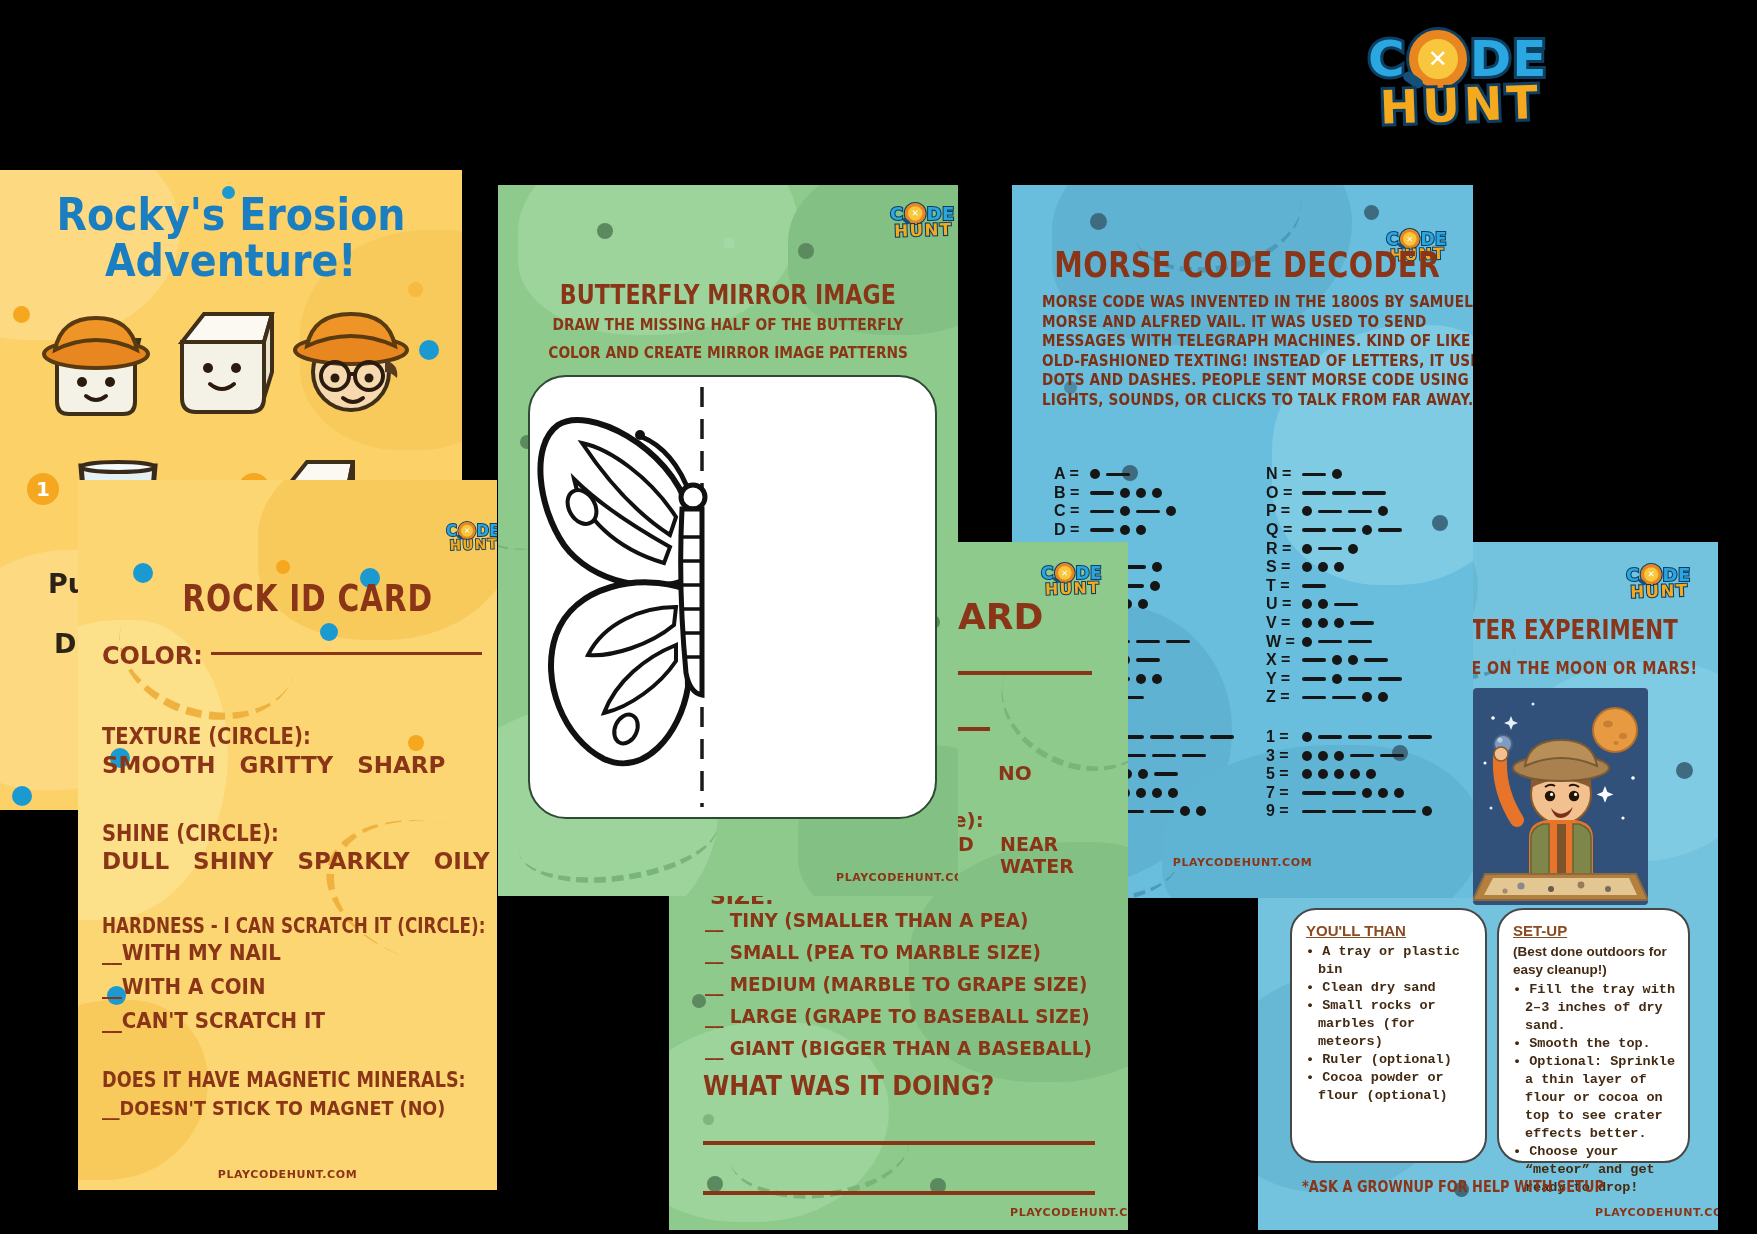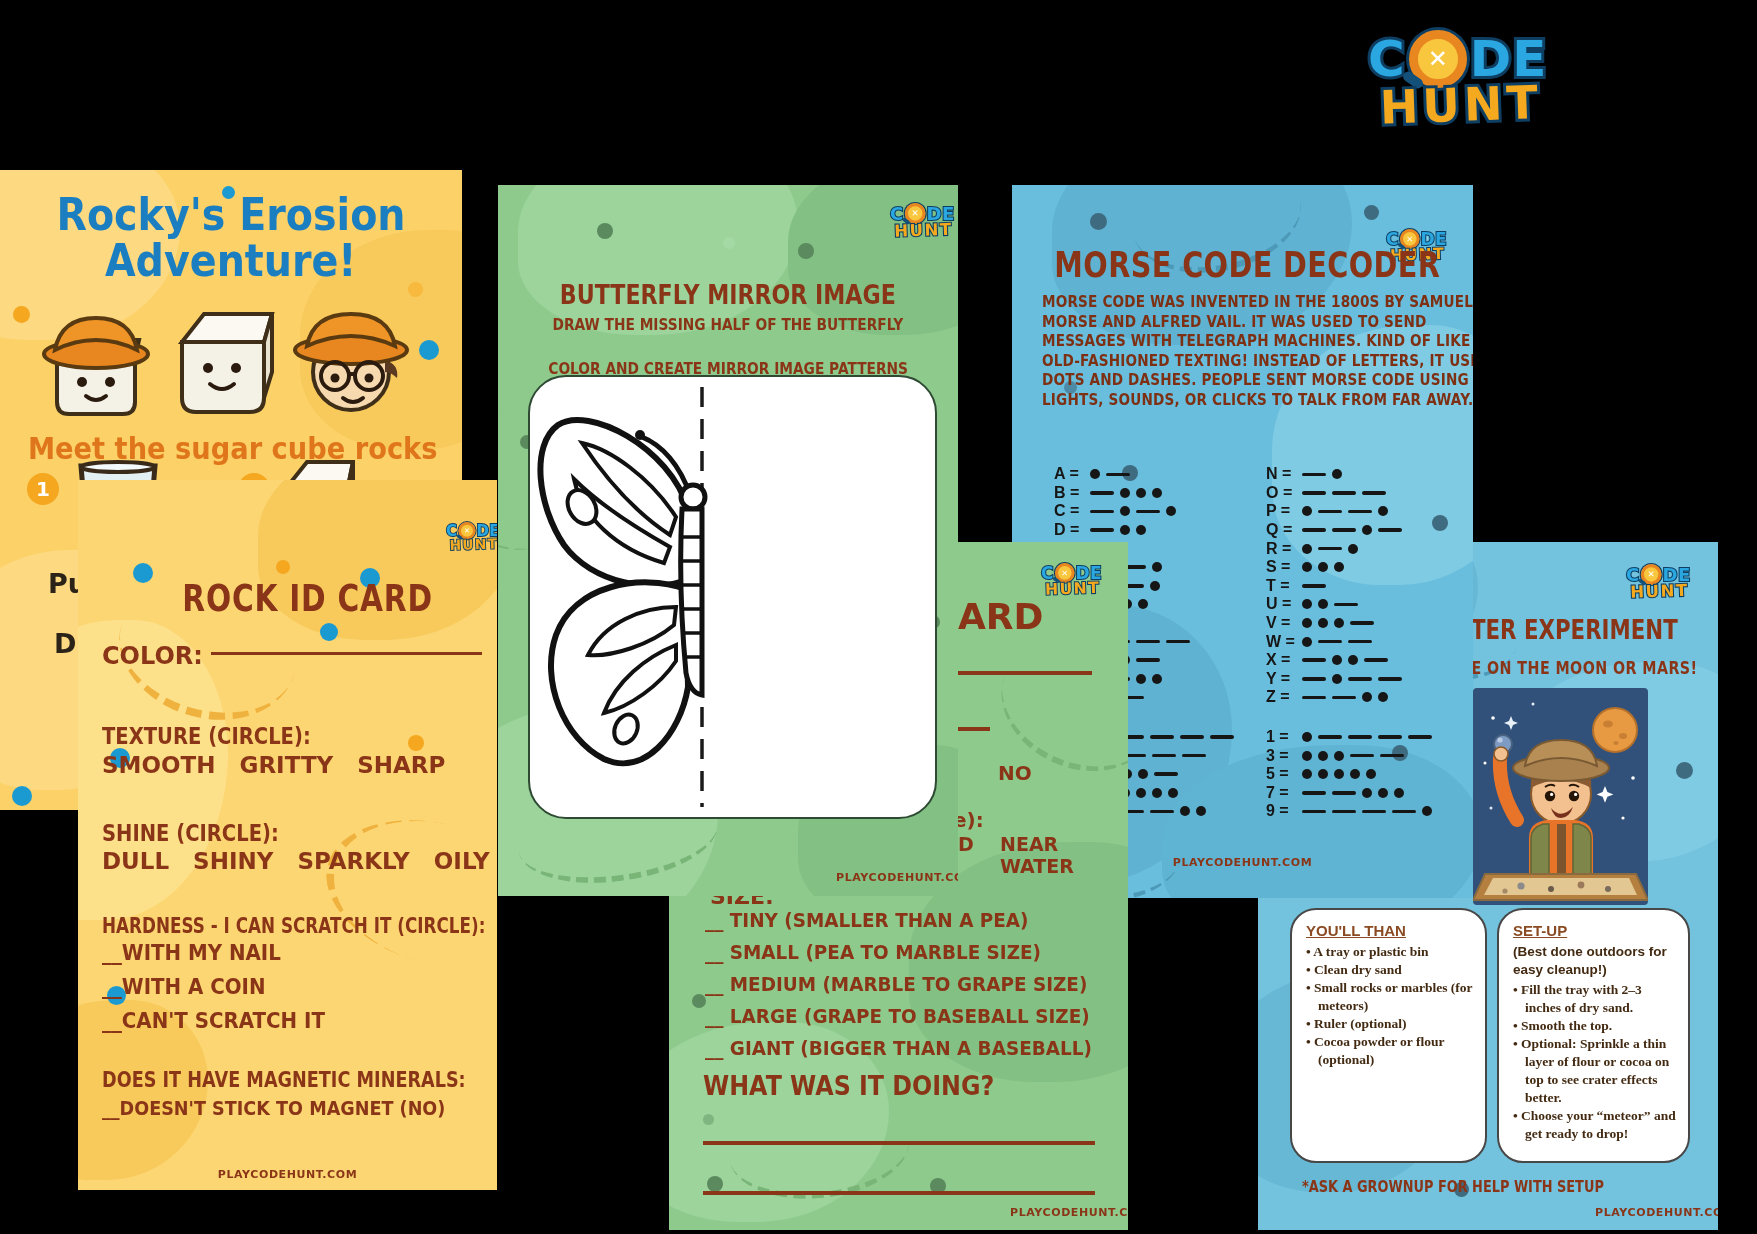--- a/index.html
+++ b/index.html
@@ -50,21 +50,21 @@
   .mdot{width:10px;height:10px;border-radius:50%;background:var(--ink);margin-right:6px;}
   .mdash{width:24px;height:3.6px;background:var(--ink);margin-right:6px;border-radius:2px;}
 
   
   .panel{position:absolute;background:#fff;border:2px solid #474747;border-radius:26px;
          padding:12px 10px 10px 14px;box-sizing:border-box;}
   .ptitle{font-family:"Liberation Sans",sans-serif;font-weight:700;font-size:15px;color:#8a4a22;
           text-decoration:underline;margin-bottom:4px;}
   .pnote{font-family:"Liberation Sans",sans-serif;font-weight:700;font-size:13.5px;color:#432a12;line-height:18px;}
   .plist{margin:2px 0 0 0;padding:0;list-style:none;}
-  .plist li{font-family:Liberation Serif, serif;font-weight:700;font-size:13.5px;color:#432a12;
+  .plist li{font-family:Liberation Mono, monospace;font-weight:700;font-size:13.5px;color:#432a12;
             line-height:18px;padding-left:12px;text-indent:-12px;}
   .morse-footer,.hunt-sizes{white-space:pre;}
   .pre{white-space:pre;}
 </style>
 </head>
 <body>
 
 <div id="stage">
 
   <div class="chlogo" style="left:1368px;top:30px;">
@@ -640,23 +640,20 @@
       <ellipse cx="64" cy="40" rx="56" ry="14" fill="#e8871f" stroke="#5a3a10" stroke-width="4"></ellipse>
       <path d="M20 36 Q26 4 64 4 Q102 4 108 36 Q86 26 64 26 Q42 26 20 36 Z" fill="#ef9427" stroke="#5a3a10" stroke-width="4"></path>
       <circle cx="48" cy="66" r="14" fill="none" stroke="#2b1b0e" stroke-width="4"></circle>
       <circle cx="82" cy="66" r="14" fill="none" stroke="#2b1b0e" stroke-width="4"></circle>
       <line x1="62" y1="64" x2="68" y2="64" stroke="#2b1b0e" stroke-width="4"></line>
       <circle cx="48" cy="68" r="4.5" fill="#2b1b0e"></circle>
         <circle cx="82" cy="68" r="4.5" fill="#2b1b0e"></circle>
       <path d="M56 88 q10 8 20 0" stroke="#2b1b0e" stroke-width="4" fill="none" stroke-linecap="round"></path>
     </svg>
 
-    <div class="abs ctr" style="top:260px;left:0;">
-      <span class="condc" style="transform:scaleX(.88);font-size:31px;font-weight:900;color:var(--orange);">Meet the sugar cube rocks</span>
-    </div>
 
     <div class="abs" style="left:27px;top:303px;width:32px;height:32px;border-radius:50%;background:var(--accentOrange);
                 display:flex;align-items:center;justify-content:center;color:#fff;font-weight:900;font-size:20px;">1</div>
     <svg class="abs" style="left:73px;top:288px;" width="90" height="108" viewBox="0 0 90 108">
       <path d="M8 8 L82 8 L74 102 L16 102 Z" fill="#e3f0f4" stroke="#3a2a1a" stroke-width="5"></path>
       <path d="M14 52 L76 52 L73 98 L18 98 Z" fill="#fdfdfb"></path>
       <ellipse cx="45" cy="52" rx="31" ry="6" fill="#eef7f9" stroke="#9fc3cc" stroke-width="3"></ellipse>
       <ellipse cx="45" cy="9" rx="37" ry="5" fill="#f4fafc" stroke="#3a2a1a" stroke-width="4"></ellipse>
     </svg>
     <svg class="abs" style="left:166px;top:312px;" width="42" height="44" viewBox="0 0 42 44">
@@ -701,21 +698,21 @@
           <div class="chl-hunt">HUNT</div>
         </div>
       </div>
 
     <div class="abs ctr" style="top:94px;left:0;">
       <span class="condc comic" style="font-size:27px;transform:scaleX(.82);">BUTTERFLY MIRROR IMAGE</span>
     </div>
     <div class="abs ctr" style="top:130px;left:0;">
       <span class="condc comic" style="font-size:16px;transform:scaleX(.86);">DRAW THE MISSING HALF OF THE BUTTERFLY</span>
     </div>
-    <div class="abs ctr" style="top:158px;left:0;margin-top:16px;">
+    <div class="abs ctr" style="top:158px;left:0;">
       <span class="condc comic" style="font-size:16px;transform:scaleX(.86);">COLOR AND CREATE MIRROR IMAGE PATTERNS</span>
     </div>
 
     <div class="abs" style="left:30px;top:190px;width:405px;height:440px;background:#fff;border:2px solid #2e4a33;border-radius:38px;overflow:hidden;">
       <svg width="405" height="440" viewBox="0 0 405 440">
 
         <line x1="172" y1="10" x2="172" y2="430" stroke="#1a1a1a" stroke-width="3.5" stroke-dasharray="20 12"></line>
 
         <path d="M160 118 C150 88 132 68 112 60" stroke="#111" stroke-width="5" fill="none" stroke-linecap="round"></path>
         <circle cx="110" cy="58" r="5" fill="#111"></circle>

